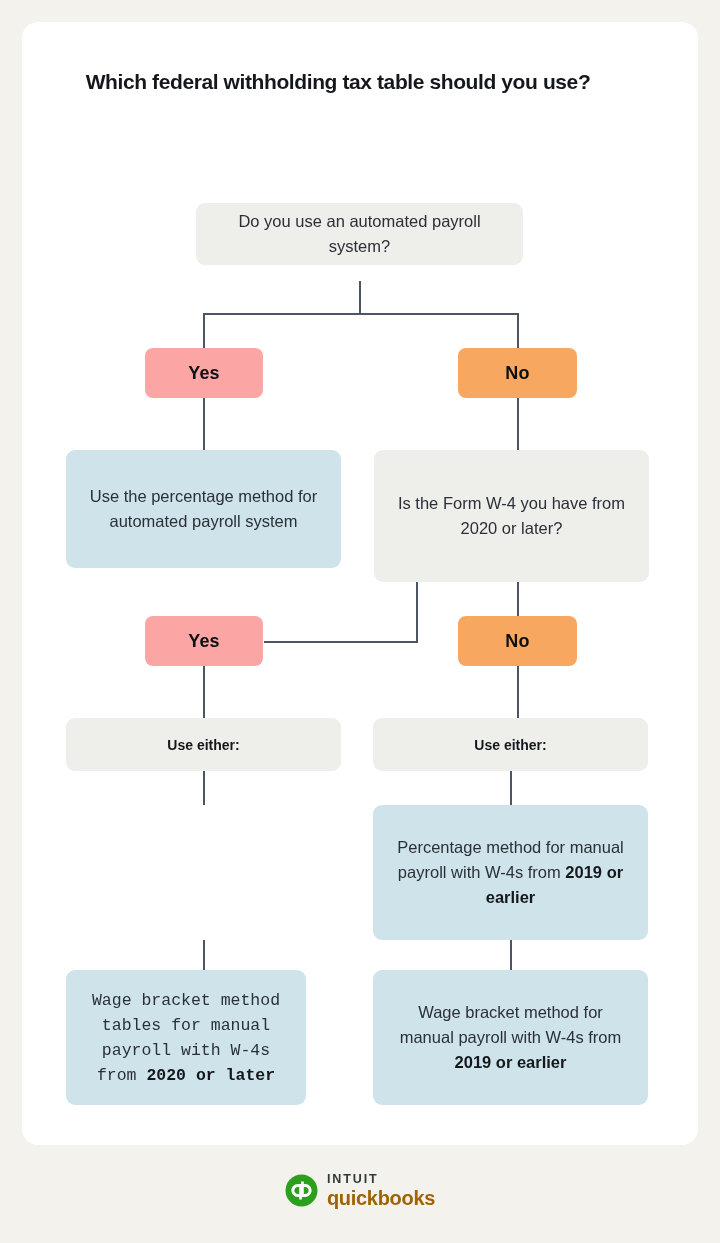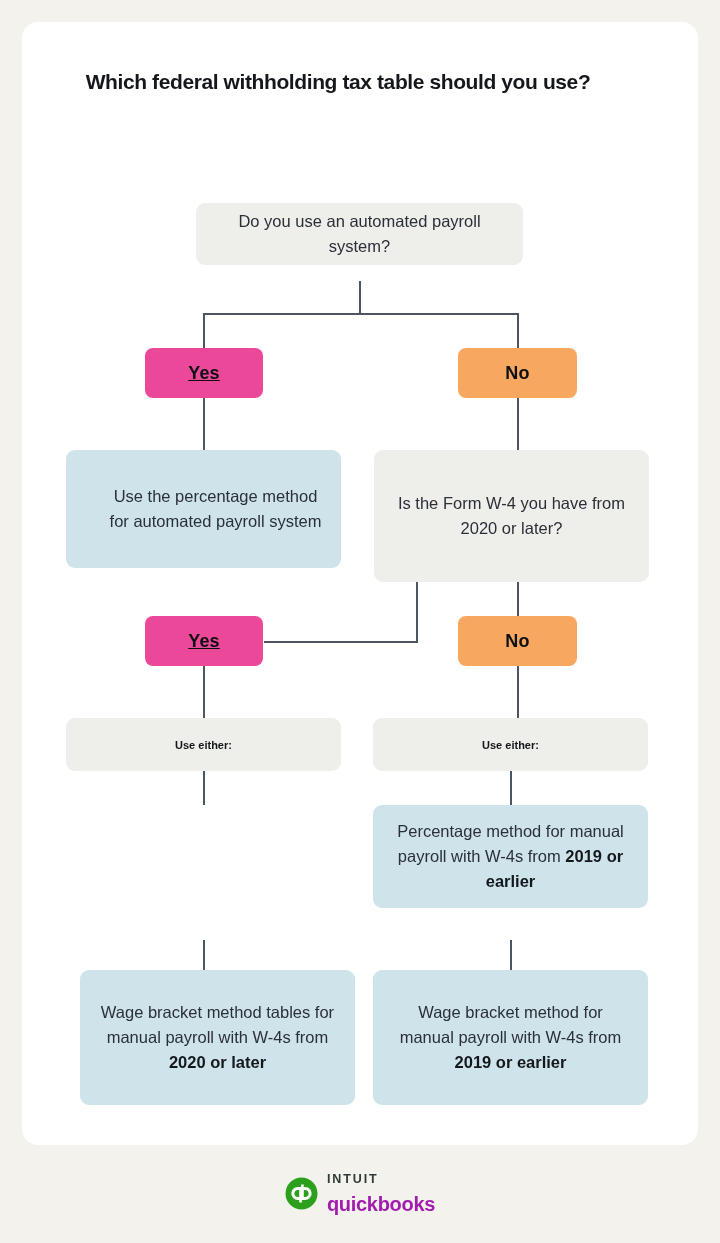--- a/index.html
+++ b/index.html
@@ -93,33 +93,33 @@
     color: #2b3038;
     font-size: 16.5px;
     line-height: 25px;
     font-weight: 400;
   }
 
   
   .box-strip {
     background: #eeeeea;
     color: #14181c;
-    font-size: 11px;
+    font-size: 14px;
     font-weight: 700;
   }
 
   
   .pill {
     border-radius: 8px;
     font-size: 18px;
     font-weight: 700;
     color: #0d1012;
     letter-spacing: 0.2px;
   }
-  .pill-yes { background: #ec4899; text-decoration: underline; }
+  .pill-yes { background: #fca5a5; }
   .pill-no  { background: #f8a760; }
 
   .em { font-weight: 700; color: #14181c; }
 
   
   #logo {
     position: absolute;
     left: 0;
     top: 1173px;
     width: 720px;
@@ -137,27 +137,27 @@
     display: flex;
     flex-direction: column;
     justify-content: center;
     line-height: 1;
   }
   #logo-intuit {
     font-size: 12.5px;
     font-weight: 700;
     letter-spacing: 1.9px;
     color: #2f3a36;
-    margin-bottom: 8px;
+    margin-bottom: 2px;
   }
   #logo-quickbooks {
     font-size: 20px;
     font-weight: 700;
     letter-spacing: -0.3px;
-    color: #a21caf;
+    color: #a16207;
   }
 </style>
 </head>
 <body>
 
 <div id="page">
 
   <div id="card"></div>
 
   <div id="title">Which federal withholding tax table should you use?</div>
@@ -189,21 +189,21 @@
     </div>
 
     <div class="node pill pill-yes" style="left:145px; top:348px; width:118px; height:50px;">
       <span class="txt">Yes</span>
     </div>
 
     <div class="node pill pill-no" style="left:458px; top:348px; width:119px; height:50px;">
       <span class="txt">No</span>
     </div>
 
-    <div class="node box-blue" style="left:66px; top:450px; width:275px; height:118px;padding-left:24px;">
+    <div class="node box-blue" style="left:66px; top:450px; width:275px; height:118px;">
       <span class="txt">Use the percentage method for automated payroll system</span>
     </div>
 
     <div class="node box-gray" style="left:374px; top:450px; width:275px; height:132px;">
       <span class="txt">Is the Form W-4 you have from 2020 or later?</span>
     </div>
 
     <div class="node pill pill-yes" style="left:145px; top:616px; width:118px; height:50px;">
       <span class="txt">Yes</span>
     </div>
@@ -214,25 +214,25 @@
 
     <div class="node box-strip" style="left:66px; top:718px; width:275px; height:53px;">
       <span class="txt">Use either:</span>
     </div>
 
     <div class="node box-strip" style="left:373px; top:718px; width:275px; height:53px;">
       <span class="txt">Use either:</span>
     </div>
 
 
-    <div class="node box-blue" style="left:80px; top:970px; width:275px; height:135px;">
+    <div class="node box-blue" style="left:66px; top:970px; width:240px; height:135px;font-family:Liberation Mono, monospace;">
       <span class="txt"><span>Wage bracket method tables for manual payroll with W-4s from </span><span class="em">2020 or later</span></span>
     </div>
 
-    <div class="node box-blue" style="left:373px; top:805px; width:275px; height:103px;">
+    <div class="node box-blue" style="left:373px; top:805px; width:275px; height:135px;">
       <span class="txt"><span>Percentage method for manual payroll with W-4s from </span><span class="em">2019 or earlier</span></span>
     </div>
 
     <div class="node box-blue" style="left:373px; top:970px; width:275px; height:135px;">
       <span class="txt"><span>Wage bracket method for manual payroll with W-4s from </span><span class="em">2019 or earlier</span></span>
     </div>
 
   </div>
 
   <div id="logo">

